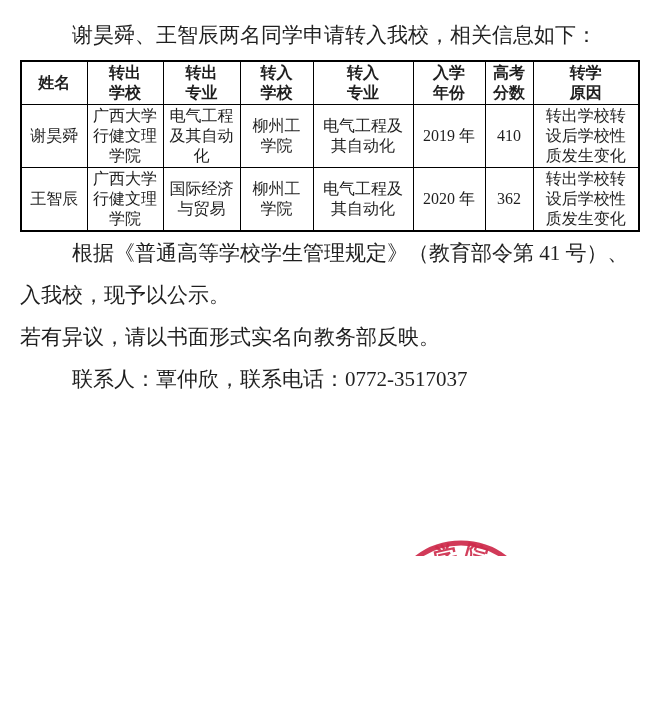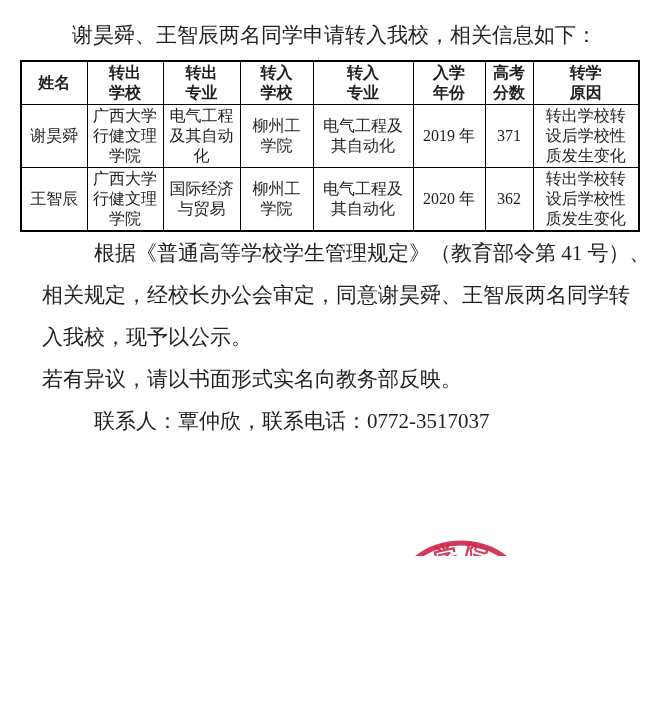--- a/index.html
+++ b/index.html
@@ -21,21 +21,21 @@
     margin-top:4px;border:2px solid #000;font-family:Liberation Serif, serif;
   }
   table.transfer th,table.transfer td{
     border:1px solid #000;text-align:center;vertical-align:middle;
     font-size:16px;line-height:20px;white-space:pre-line;padding:1px 2px;
     overflow:hidden;
   }
   table.transfer th{font-weight:bold;height:40px;}
   table.transfer tbody tr.r0{height:63px;}
   table.transfer tbody tr.r1{height:60px;}
-  #paragraphs{margin-top:0;margin-left:22px;}
+  #paragraphs{margin-top:0;}
   .seal-wrap{
     position:absolute;left:381px;top:536px;width:160px;height:160px;
     pointer-events:none;
   }
   .seal-wrap svg{display:block;}
   .seal-ring{fill:none;stroke:var(--seal-color,#ce2b4b);stroke-width:5;opacity:.93;}
   .seal-star{fill:var(--seal-color,#ce2b4b);opacity:.85;}
   .ring-text{
     font-size:23px;font-weight:bold;letter-spacing:4px;
     fill:var(--seal-color,#ce2b4b);opacity:.9;
@@ -94,21 +94,21 @@
 行健文理
 学院</td>
           <td>电气工程
 及其自动
 化</td>
           <td>柳州工
 学院</td>
           <td>电气工程及
 其自动化</td>
           <td>2019 年</td>
-          <td>371</td>
+          <td>410</td>
           <td>转出学校转
 设后学校性
 质发生变化</td>
         </tr>
         <tr class="r1">
           <td>王智辰</td>
           <td>广西大学
 行健文理
 学院</td>
           <td>国际经济
@@ -121,21 +121,20 @@
           <td>362</td>
           <td>转出学校转
 设后学校性
 质发生变化</td>
         </tr>
       </tbody>
   </table>
 
   <div id="paragraphs">
       <div class="line indent">根据《普通高等学校学生管理规定》（教育部令第 41 号）、</div>
-      <div class="line">相关规定，经校长办公会审定，同意谢昊舜、王智辰两名同学转</div>
       <div class="line">入我校，现予以公示。</div>
       <div class="line">若有异议，请以书面形式实名向教务部反映。</div>
       <div class="line indent">联系人：覃仲欣，联系电话：0772-3517037</div>
     </div>
 
   <div class="seal-wrap">
     <svg width="160" height="160" viewBox="0 0 160 160">
       <defs>
         <path id="arcTop" d="M 29.4 101.5 A 55 55 0 1 1 130.6 101.5" fill="none"></path>
         <path id="arcBottom" d="M 33.3 119.2 A 61 61 0 0 0 126.7 119.2" fill="none"></path>

